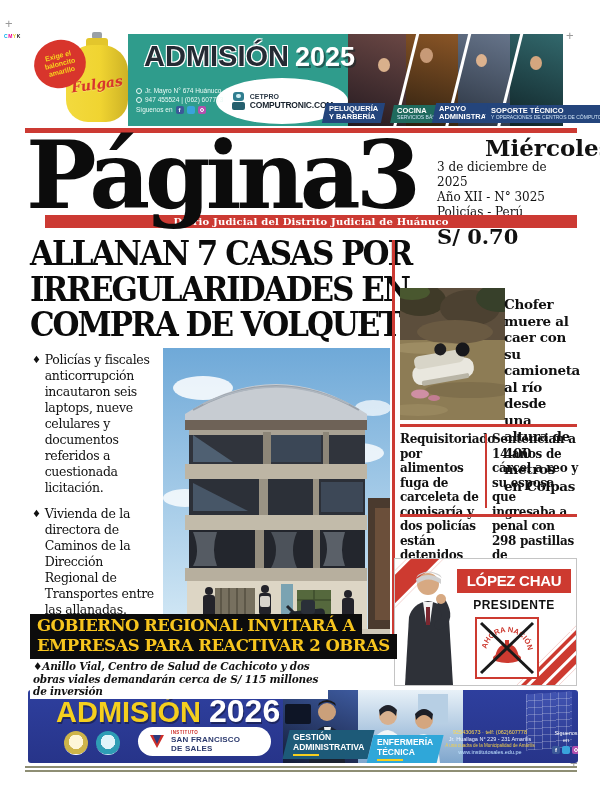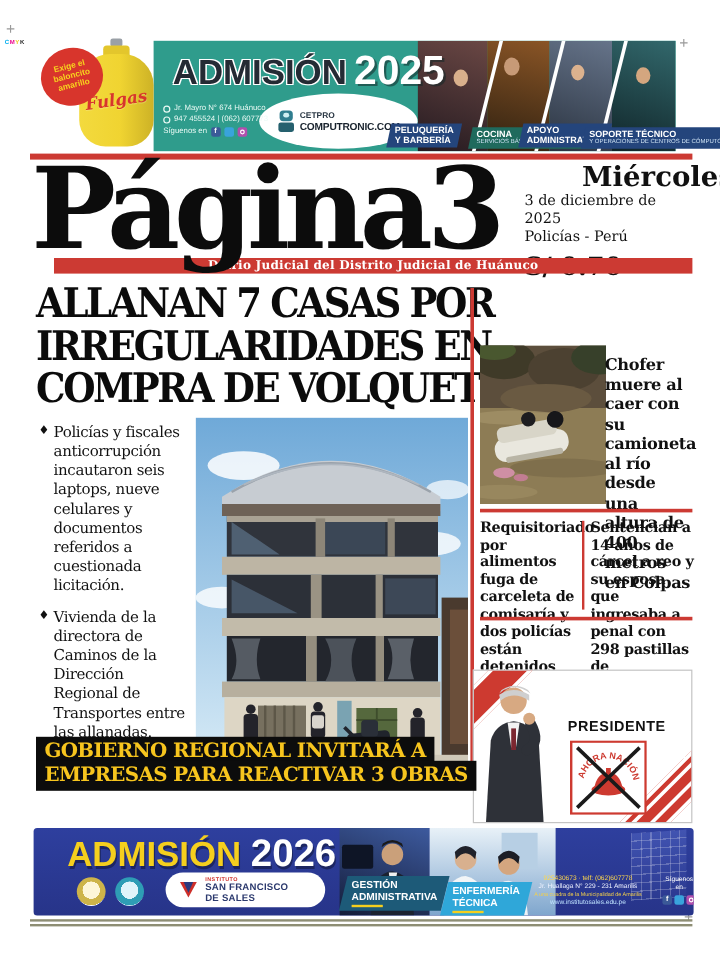--- a/index.html
+++ b/index.html
@@ -19,21 +19,21 @@
   .cyl-neck{position:absolute;left:20px;top:6px;width:22px;height:9px;background:#e3c62c;border-radius:3px 3px 0 0;}
   .cyl-body{position:absolute;left:0;top:13px;width:62px;height:77px;border-radius:26px 26px 22px 22px;
             background:linear-gradient(90deg,#f3da3e 0%,#f0d431 55%,#cdb226 100%);
             display:flex;align-items:center;justify-content:center;}
   .fulgas-word{color:#d8352c;font:bold italic 14px "DejaVu Serif",serif;transform:rotate(-8deg);
                text-shadow:0 1px 0 #fff3;}
   .teal{position:absolute;left:100px;top:4px;width:435px;height:92px;background:#2f9c8c;}
   .adm-title{position:absolute;left:16px;top:6px;z-index:4;white-space:nowrap;
              font:900 29px "Liberation Sans",sans-serif;color:#242b34;
              text-shadow:-1px -1px 0 #fff,1px -1px 0 #fff,-1px 1px 0 #fff,1px 1px 0 #fff;}
-  .adm-year{color:#fff;font-size:34px;text-shadow:2px 2px 0 rgba(20,40,40,.55);margin-left:6px;}
+  .adm-year{color:#fff;font-size:27px;text-shadow:2px 2px 0 rgba(20,40,40,.55);margin-left:6px;}
   .contact{position:absolute;left:8px;top:52px;width:110px;color:#eafaf5;
            font:6.5px/9px "Liberation Sans",sans-serif;z-index:4;}
   .contact .row{display:flex;align-items:center;gap:3px;}
   .dot-ico{display:inline-block;width:4px;height:4px;border:1px solid #eafaf5;border-radius:50%;}
   .follow-row{display:flex;align-items:center;gap:3px;margin-top:1px;}
   .soc{display:inline-flex;width:8px;height:8px;border-radius:2px;background:#3b5998;color:#fff;
        font:bold 6px/8px "Liberation Sans",sans-serif;align-items:center;justify-content:center;}
   .soc.tw{background:#39a3dc}.soc.ig{background:#b14fae;position:relative;}
   .soc.ig::after{content:"";position:absolute;inset:2px;border:1px solid #fff;border-radius:50%;}
   .bowl{position:absolute;left:88px;top:44px;width:132px;height:46px;background:#fff;border-radius:50%;
@@ -214,20 +214,21 @@
         </div>
       </div>
     </div>
   </div>
 
   <div class="redbar" style="left:25px;top:128px;width:552px;height:5px;"></div>
   <div class="mast-title">Página3</div>
   <div class="mast-info">
     <div class="mi-day">Miércoles</div>
     <div class="mi-line">3 de diciembre de 2025</div>
+    <div class="mi-line">Año XII - N° 3025</div>
     <div class="mi-line">Policías - Perú</div>
     <div class="mi-price">S/ 0.70</div>
   </div>
   <div class="tagline">Diario Judicial del Distrito Judicial de Huánuco</div>
 
   <div class="headline">
     <div>ALLANAN 7 CASAS POR</div>
     <div>IRREGULARIDADES EN</div>
     <div>COMPRA DE VOLQUETES</div>
   </div>
@@ -314,21 +315,22 @@
         <circle cx="128" cy="281" r="8" fill="#15151a"></circle>
           <circle cx="158" cy="281" r="8" fill="#15151a"></circle>
         <rect x="126" y="262" width="36" height="10" rx="4" fill="#20242c" transform="rotate(-6 144 267)"></rect>
         <rect x="138" y="252" width="14" height="14" rx="3" fill="#2a2f38"></rect>
         <line x1="124" y1="258" x2="132" y2="266" stroke="#20242c" stroke-width="3"></line>
       </g>
     </svg>
   </div>
 
   <div class="strap1" style="top:614px;">GOBIERNO REGIONAL INVITARÁ A</div>
-  <div class="strap2" style="top:634px;">EMPRESAS PARA REACTIVAR 3 OBRAS</div>
+  <div class="strap2" style="top:634px;">EMPRESAS PARA REACTIVAR 2 OBRAS</div>
+  <div class="strap-sub">♦Anillo Vial, Centro de Salud de Cachicoto y dos obras viales demandarán cerca de S/ 115 millones de inversión</div>
 
   <div class="car-photo">
     <svg viewBox="0 0 105 132" width="105" height="132">
       <rect width="105" height="132" fill="#8d7c55"></rect>
       <rect width="105" height="52" fill="#5c4e3c"></rect>
       <ellipse cx="20" cy="12" rx="26" ry="16" fill="#3f3a28"></ellipse>
       <ellipse cx="70" cy="20" rx="30" ry="18" fill="#4c4131"></ellipse>
       <ellipse cx="100" cy="10" rx="24" ry="14" fill="#37402a"></ellipse>
       <ellipse cx="12" cy="4" rx="18" ry="8" fill="#49572f"></ellipse>
       <ellipse cx="55" cy="44" rx="38" ry="12" fill="#6a5a42"></ellipse>
@@ -366,20 +368,21 @@
         <path d="M8 120 L12 52 Q16 38 31 36 Q48 38 52 54 L56 120 Z" fill="#2e3138"></path>
         <polygon points="26,37 36,37 33,58 29,58" fill="#f2f2f2"></polygon>
         <rect x="29" y="42" width="4" height="18" fill="#7b2730"></rect>
         <circle cx="31" cy="19" r="11" fill="#d7a982"></circle>
         <path d="M19 13 Q31 2 45 13 L43 10 Q31 3 21 10 Z" fill="#cfcfcf"></path>
         <path d="M19 14 Q31 6 44 14 L44 19 Q31 10 20 19 Z" fill="#cfcfcf"></path>
         <path d="M42 60 Q54 54 45 38" stroke="#2e3138" stroke-width="9" fill="none" stroke-linecap="round"></path>
         <circle cx="44" cy="34" r="5" fill="#d7a982"></circle>
       </svg>
     </div>
+    <div class="camp-name">LÓPEZ CHAU</div>
     <div class="camp-office">PRESIDENTE  2026</div>
     <div class="camp-logo">
       <svg viewBox="0 0 64 62" width="64" height="62">
         <rect x="1" y="1" width="62" height="60" fill="#fff" stroke="#cd3a30" stroke-width="2"></rect>
         <defs>
             <path id="arcp" d="M11 36 A21 21 0 1 1 53 36"></path>
           </defs>
         <text font-size="7.5" fill="#cd3a30" font-weight="bold" font-family="Liberation Sans,sans-serif">
           <textPath href="#arcp" startOffset="6%">AHORA NACIÓN</textPath>
         </text>

